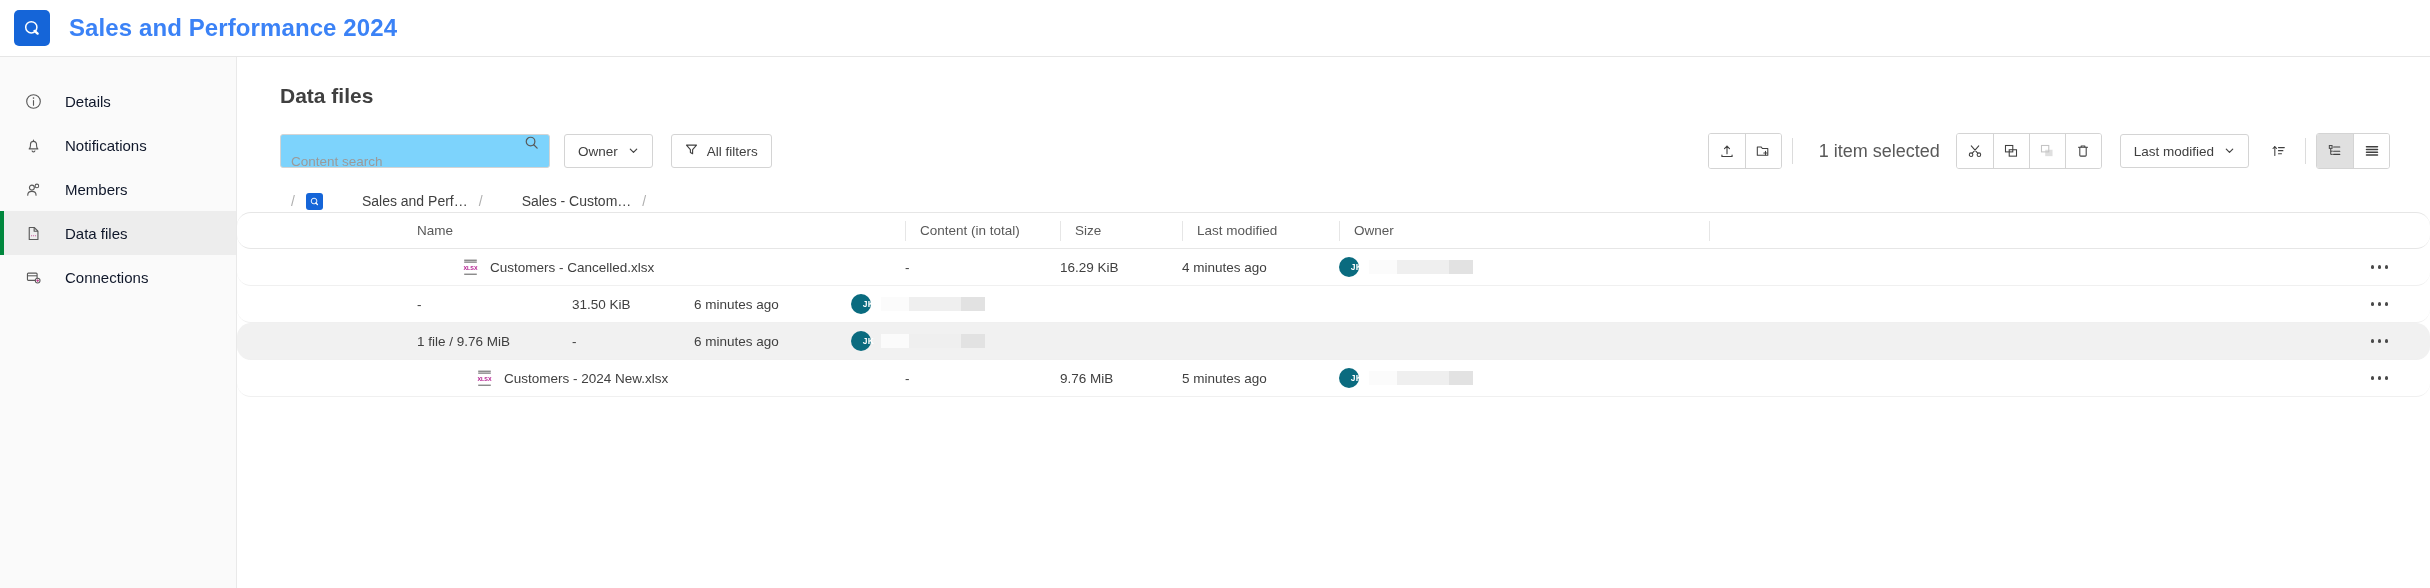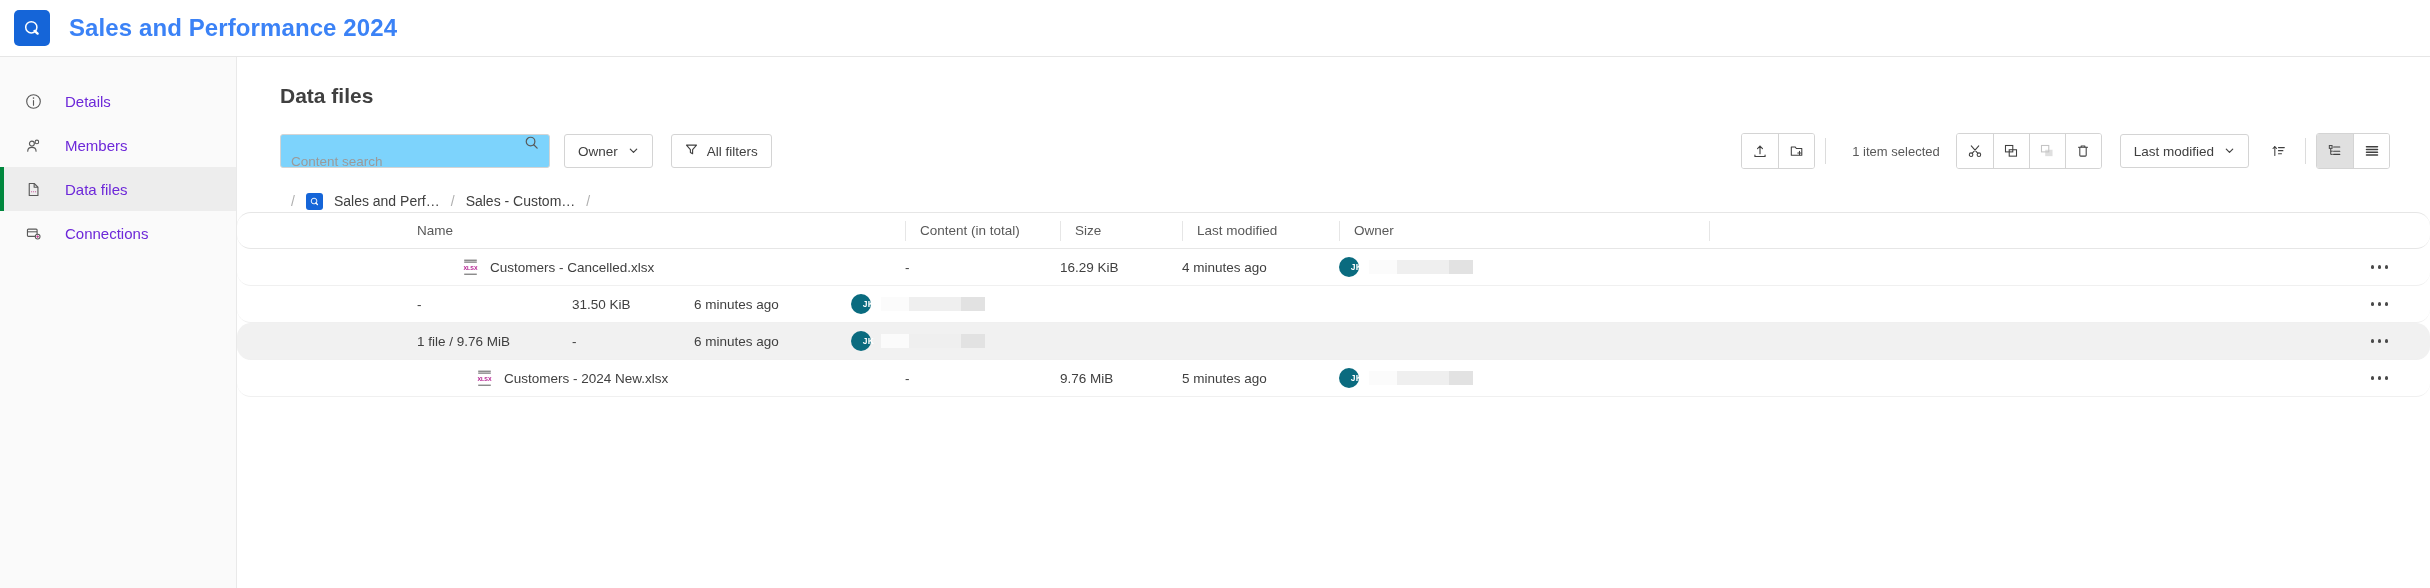--- a/index.html
+++ b/index.html
@@ -46,21 +46,21 @@
     background: #fafafa;
     border-right: 1px solid #e9e9e9;
     padding-top: 22px;
   }
   .side-item {
     height: 44px;
     display: flex;
     align-items: center;
     padding-left: 22px;
     font-size: 15px;
-    color: #6d28d9;
+    color: #0f172a;
     position: relative;
     cursor: pointer;
   }
   .side-item.active { background: #ededed; }
   .side-item.active::before {
     content: "";
     position: absolute;
     left: 0; top: 0; bottom: 0;
     width: 4px;
     background: #00873d;
@@ -145,21 +145,21 @@
     display: flex; align-items: center; justify-content: center;
     background: #fff;
     cursor: pointer;
     color: #404040;
   }
   .icon-btn + .icon-btn { border-left: 1px solid #d4d4d4; }
   .icon-btn.disabled { color: #c4c4c4; cursor: default; }
   .icon-btn.selected { background: #e0e0e0; }
 
   .sel-text {
-    font-size: 13px;
+    font-size: 18px;
     color: #595959;
     margin: 0 16px;
     white-space: nowrap;
   }
   .vdiv {
     width: 1px; height: 26px;
     background: #dcdcdc;
     margin: 0 10px;
   }
   .plain-icon {
@@ -179,21 +179,21 @@
     color: #404040;
   }
   .crumb-sep { color: #b0b0b0; margin: 0 11px; }
   .crumb-ico {
     width: 17px; height: 17px;
     background: #1565d8;
     border-radius: 3px;
     display: flex; align-items: center; justify-content: center;
     margin-right: 11px;
   }
-  .crumb-link { cursor: pointer; }
+  .crumb-link { cursor: pointer; margin-left: 28px; }
 
   
   .tbl { width: 100%; padding-left: 0; }
   .trow {
     display: flex;
     align-items: center;
     height: 37px;
     font-size: 13.5px;
     color: #404040;
     padding-left: 180px;
@@ -293,20 +293,30 @@
       <span class="side-icon">
         <svg width="17" height="17" viewBox="0 0 18 18" fill="none">
           <circle cx="9" cy="9" r="7.2" stroke="currentColor" stroke-width="1.2"></circle>
           <circle cx="9" cy="5.4" r="0.85" fill="currentColor"></circle>
           <path d="M9 8.1v4.8" stroke="currentColor" stroke-width="1.2" stroke-linecap="round"></path>
         </svg>
       </span>
       <span class="side-label">Details</span>
     </div>
 
+    <div class="side-item">
+      <span class="side-icon">
+        <svg width="17" height="17" viewBox="0 0 18 18" fill="none">
+          <path d="M4.4 12.6h9.2c-1.1-1-1.4-1.9-1.4-3.6V7.8a3.2 3.2 0 0 0-6.4 0v1.2c0 1.7-.3 2.6-1.4 3.6z" stroke="currentColor" stroke-width="1.2" stroke-linejoin="round"></path>
+          <path d="M7.5 14.2a1.5 1.5 0 0 0 3 0" stroke="currentColor" stroke-width="1.2"></path>
+          <path d="M9 4.6V3.3" stroke="currentColor" stroke-width="1.2" stroke-linecap="round"></path>
+        </svg>
+      </span>
+      <span class="side-label">Notifications</span>
+    </div>
 
     <div class="side-item">
       <span class="side-icon">
         <svg width="17" height="17" viewBox="0 0 18 18" fill="none">
           <circle cx="7.3" cy="7" r="2.6" stroke="currentColor" stroke-width="1.2"></circle>
           <path d="M2.9 15c0-2.4 2-4 4.4-4s4.4 1.6 4.4 4" stroke="currentColor" stroke-width="1.2" stroke-linecap="round"></path>
           <circle cx="12.6" cy="5.2" r="1.9" stroke="currentColor" stroke-width="1.1"></circle>
         </svg>
       </span>
       <span class="side-label">Members</span>

